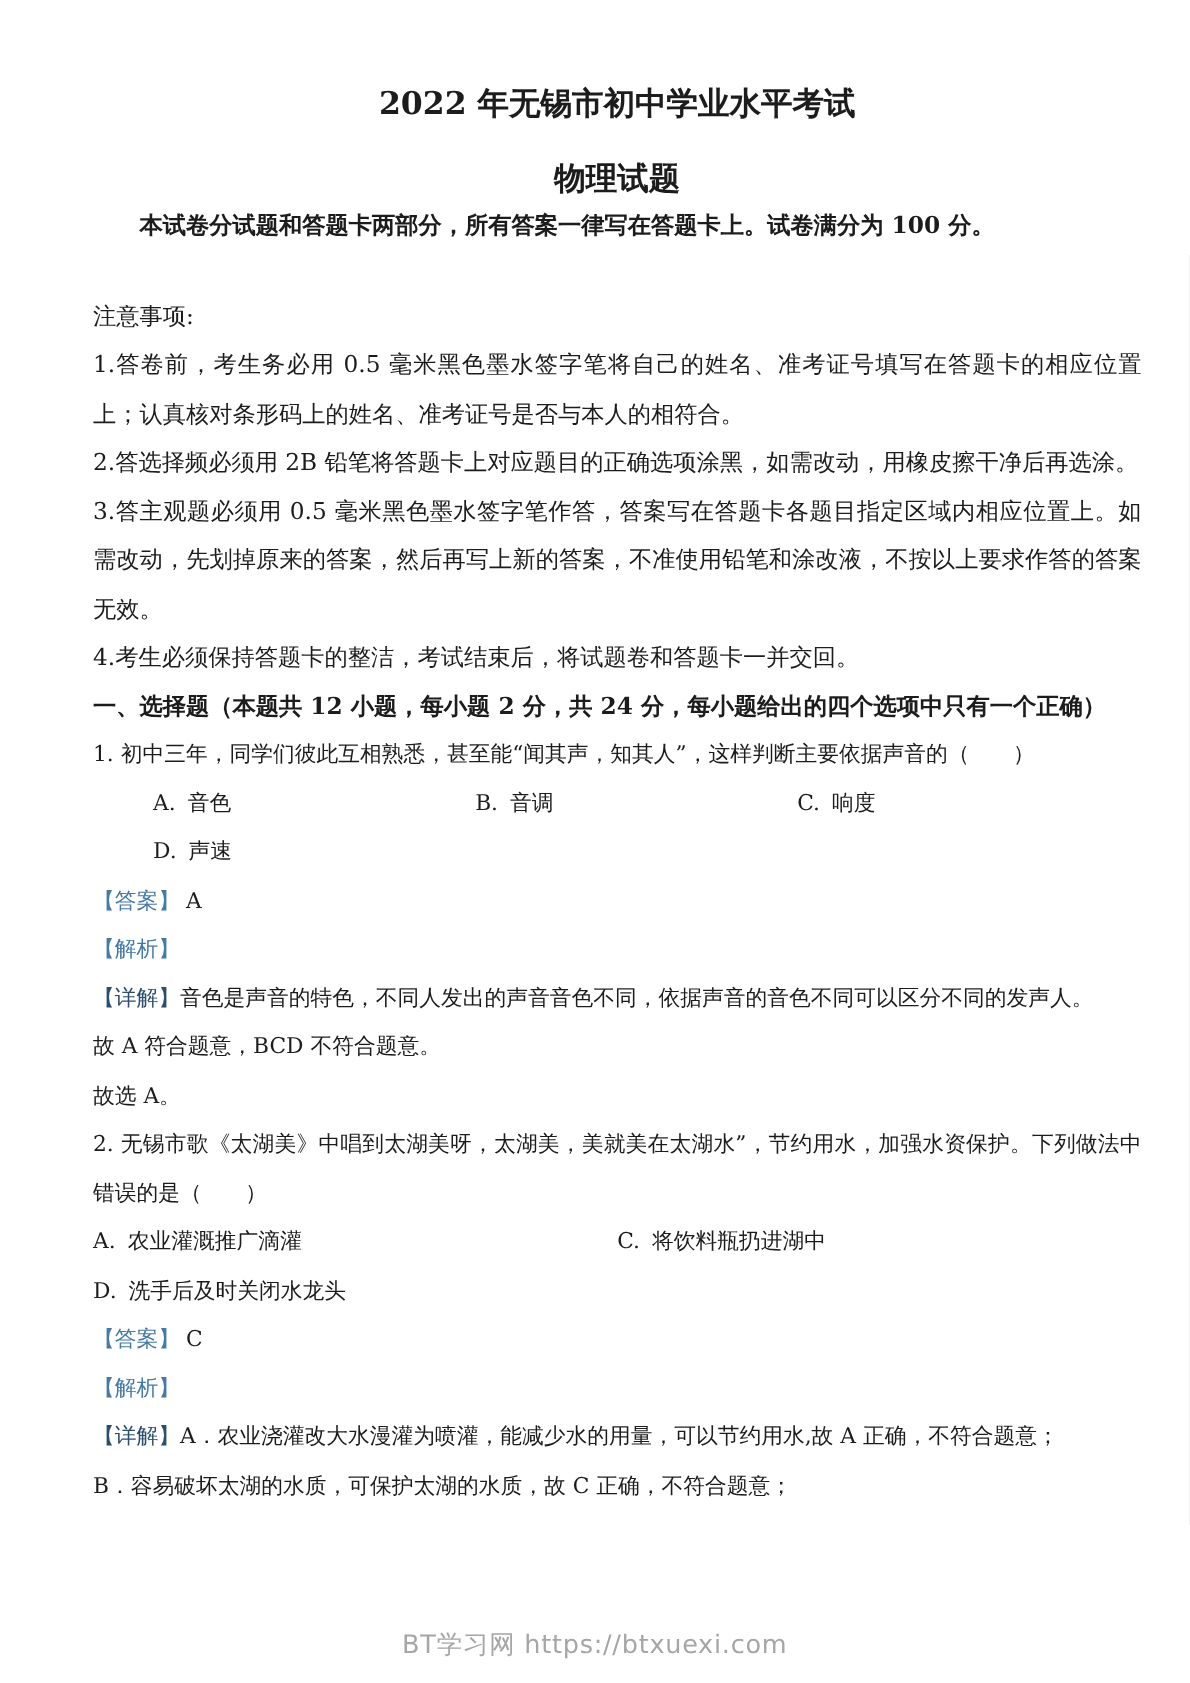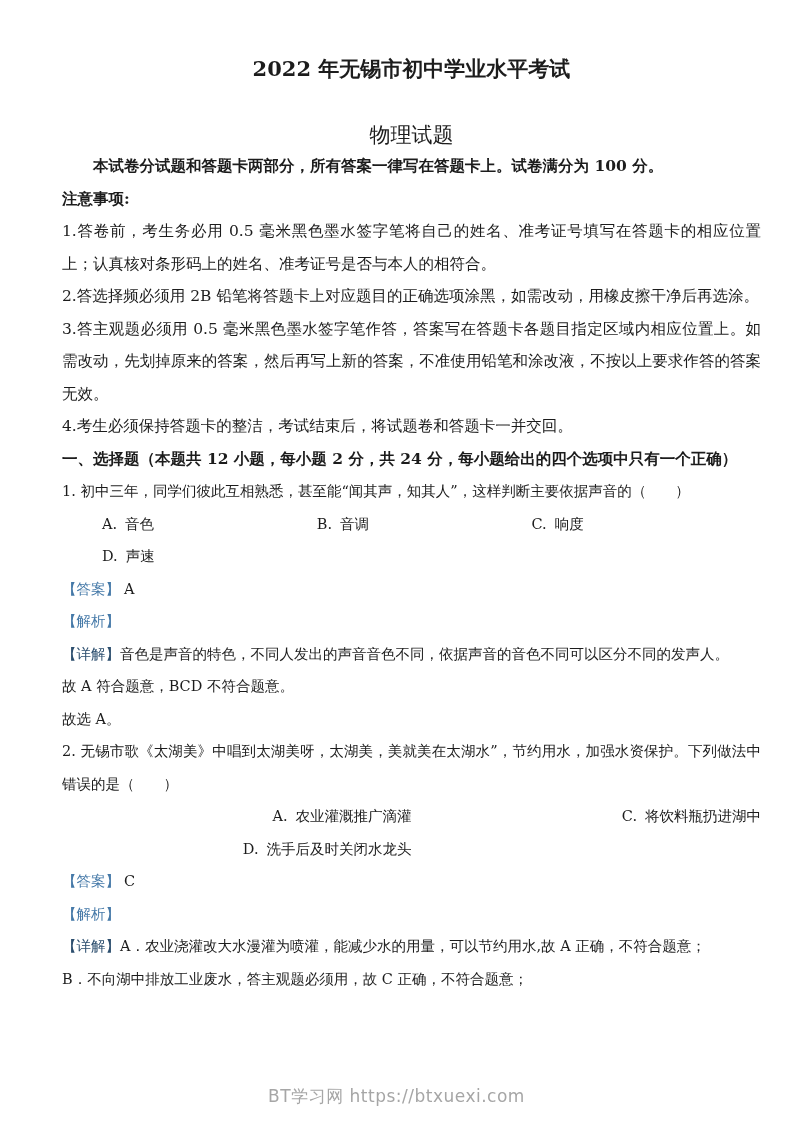--- a/index.html
+++ b/index.html
@@ -16,35 +16,36 @@
   }
   .title {
     text-align:center;
     font-size:21px;
     font-weight:bold;
     line-height:30px;
   }
   .subtitle {
     text-align:center;
     font-size:21px;
-    font-weight:normal;
+    font-weight:bold;
     line-height:30px;
-    margin-top:36px;
+    margin-top:20px;
   }
   .statement {
     font-size:15.5px;
     font-weight:bold;
     text-indent:2em;
     line-height:32.5px;
     text-align:justify;
   }
   .notice-heading {
     font-size:15.5px;
-    font-weight:bold;
+    font-weight:normal;
     line-height:32.5px;
+    margin-top:28px;
   }
   .notice {
     font-size:15.5px;
     font-weight:normal;
     line-height:32.5px;
     text-align:justify;
   }
   .section-heading {
     font-size:15.5px;
     font-weight:bold;
@@ -52,21 +53,21 @@
     text-align:justify;
   }
   .qtext {
     font-size:14.5px;
     line-height:32.5px;
   }
   .stem { text-align:justify; }
   .options { display:flex; flex-wrap:wrap; }
   .options .opt { box-sizing:border-box; }
   .options.cols-4 .opt { width:25%;margin-left:40px; }
-  .options.cols-2 .opt { width:50%;text-align:right; }
+  .options.cols-2 .opt { width:50%; }
   .opt-label { margin-right:8px; }
   .blue-label { color:#4579a8; }
   .detail-label { color:#2c4e6e; }
   .ans-value { color:#1c1c1c; margin-left:4px; }
   .detail-p { text-align:justify; }
   .footer {
     position:absolute;
     left:0; bottom:14px;
     width:100%;
     text-align:center;
@@ -138,18 +139,18 @@
     </div>
     <div>
       <span class="blue-label">【答案】</span><span class="ans-value">C</span>
     </div>
     <div>
       <span class="blue-label">【解析】</span>
     </div>
     <div class="detail-p">
       <span class="detail-label">【详解】</span><span>A．农业浇灌改大水漫灌为喷灌，能减少水的用量，可以节约用水,故 A 正确，不符合题意；</span>
     </div>
-    <div class="detail-p">B．不向湖中排放工业废水，答主观题必须用，故 C 正确，不符合题意；</div>
+    <div class="detail-p">B．容易破坏太湖的水质，可保护太湖的水质，故 C 正确，不符合题意；</div>
   </div>
 
   <div class="footer">BT学习网 https://btxuexi.com</div>
 
 </div>
 
 </body></html>

